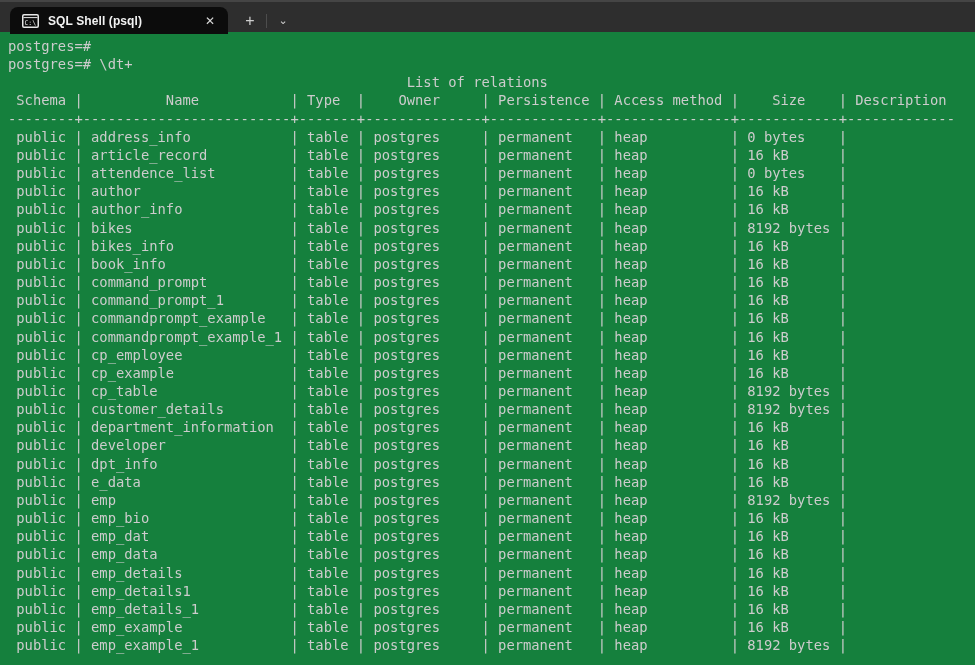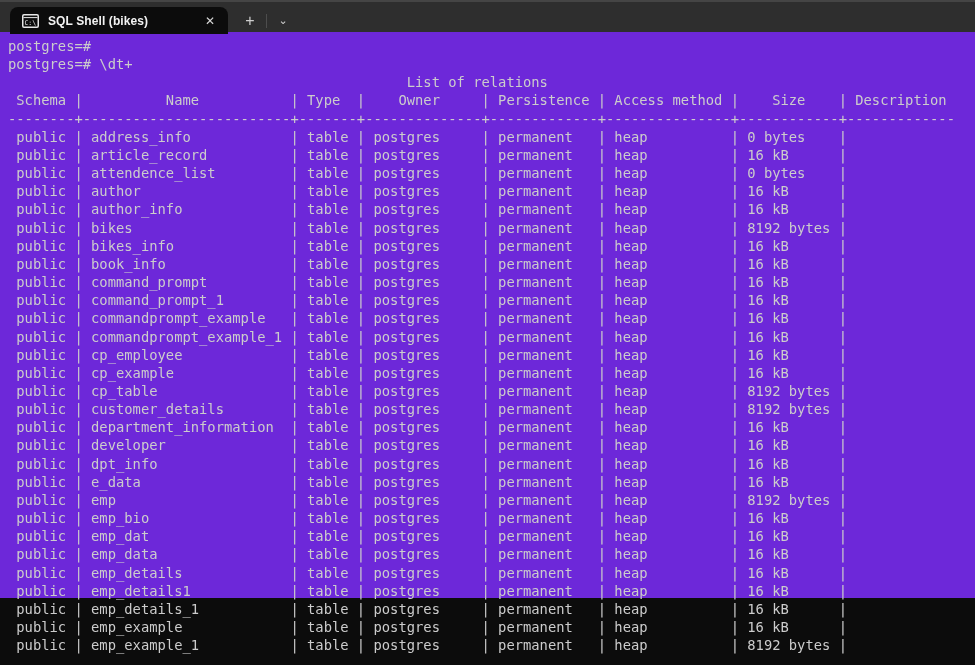--- a/index.html
+++ b/index.html
@@ -63,22 +63,22 @@
   }
   .bar-btn.plus { font-size: 16px; font-weight: 400; }
   .bar-btn.chev { font-size: 11px; }
   .bar-divider {
     width: 1px; height: 14px;
     background: #4d4d4d;
     margin: 0 2px;
   }
   
   .terminal {
-    width: 975px; height: 566px;
-    background: #6d28d9;
+    width: 975px; height: 633px;
+    background: #15803d;
     padding: 5px 0 0 8px;
     cursor: text;
   }
   .terminal pre {
     font-family: "DejaVu Sans Mono", "Liberation Mono", monospace;
     font-size: 13.8px;
     line-height: 18.15px;
     color: #cccccc;
     white-space: pre;
   }
@@ -86,21 +86,21 @@
 </head>
 <body>
 
 <div class="titlebar">
   <div class="tab">
     <svg class="tab-icon" viewBox="0 0 17 14" aria-hidden="true">
       <rect x="0.75" y="0.75" width="15.5" height="12.5" rx="1.2" fill="none" stroke="#e6e6e6" stroke-width="1.5"></rect>
       <line x1="1.5" y1="3.6" x2="15.5" y2="3.6" stroke="#e6e6e6" stroke-width="1"></line>
       <text x="2.4" y="10.8" font-family="DejaVu Sans Mono, monospace" font-size="6.5" fill="#e6e6e6">C:\</text>
     </svg>
-    <span class="tab-label">SQL Shell (bikes)</span>
+    <span class="tab-label">SQL Shell (psql)</span>
     <span class="tab-close">✕</span>
   </div>
   <div class="tab-actions">
     <span class="bar-btn plus">+</span>
     <span class="bar-divider"></span>
     <span class="bar-btn chev">⌄</span>
   </div>
 </div>
 
 <div class="terminal">

